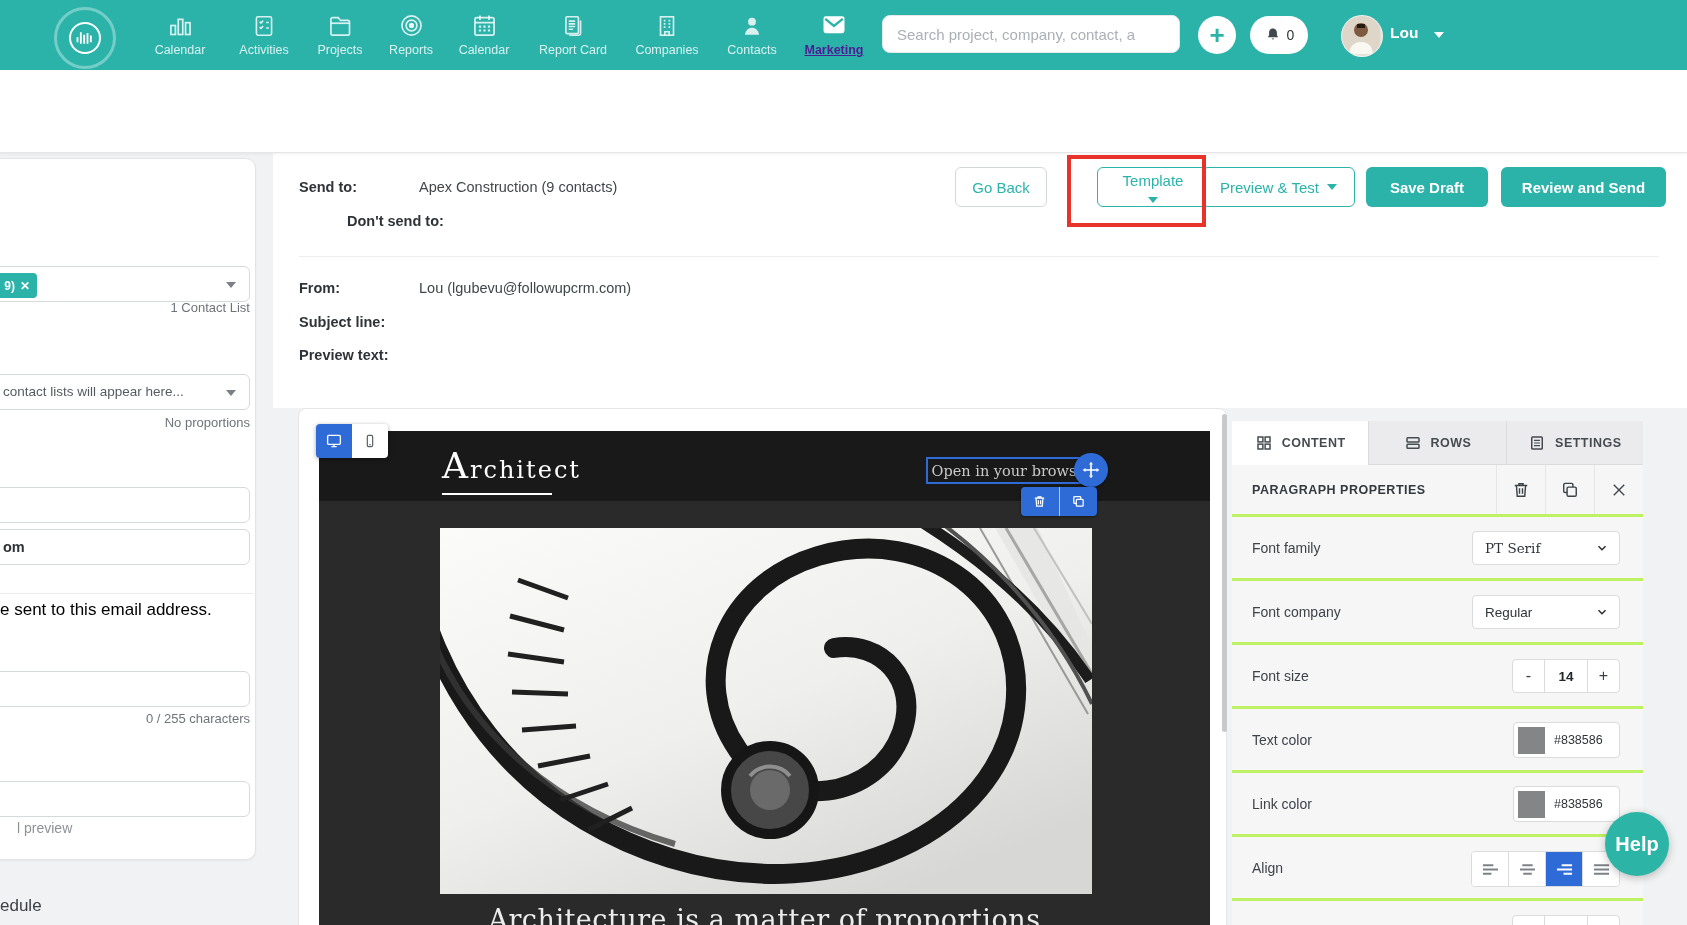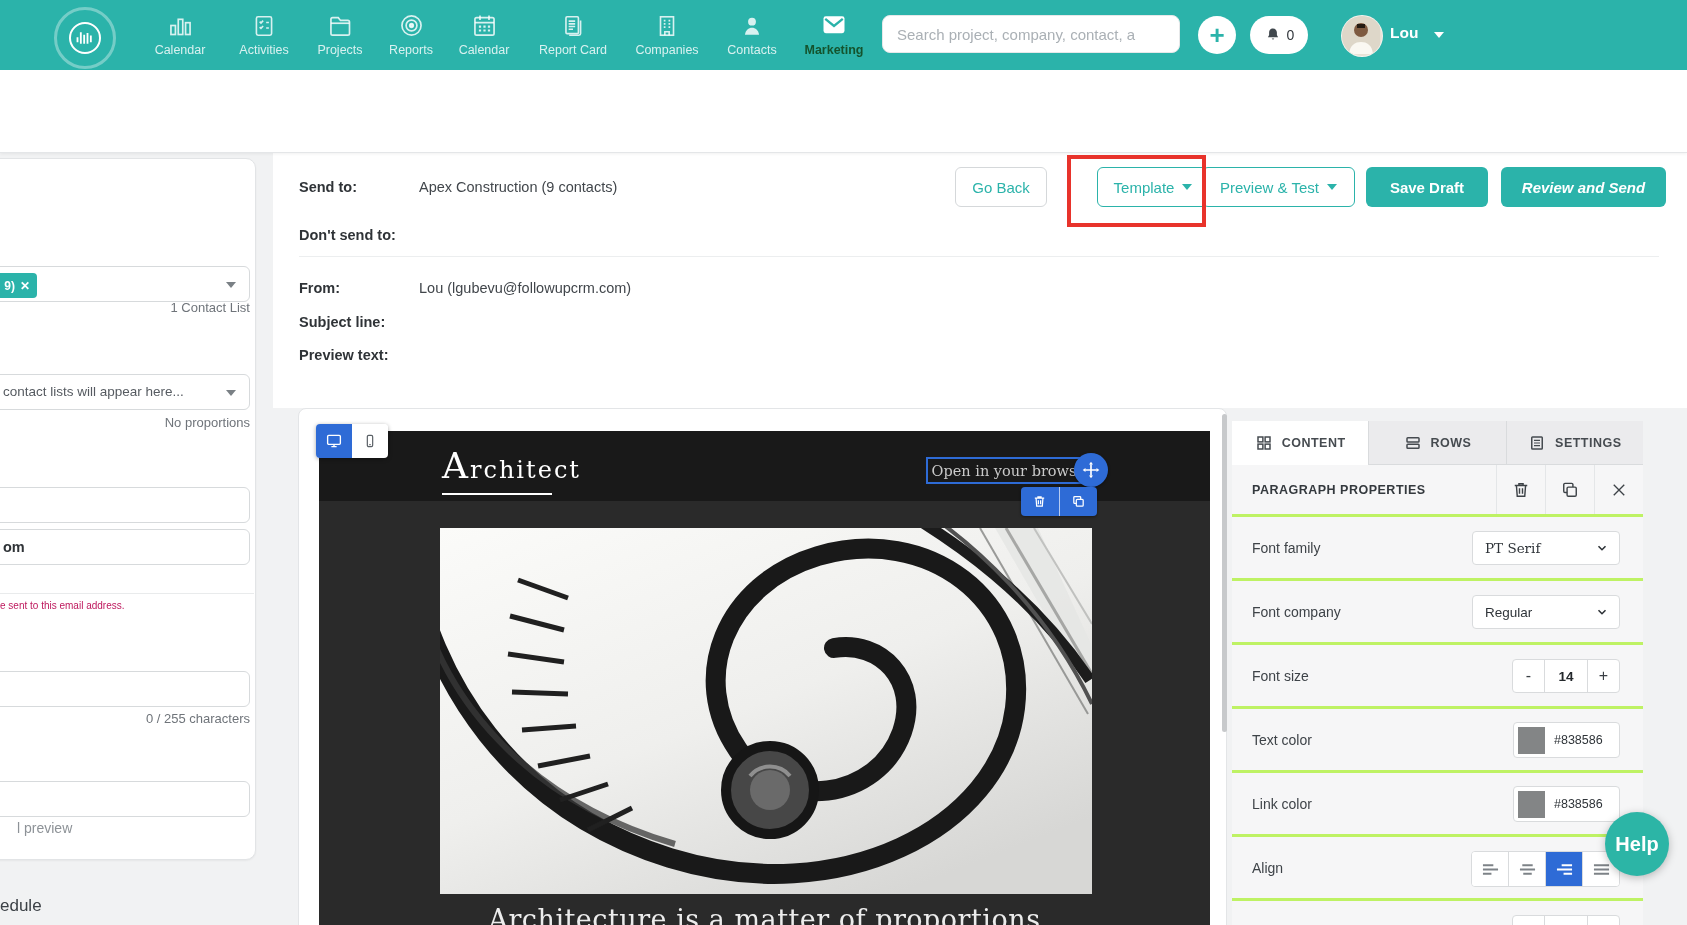--- a/index.html
+++ b/index.html
@@ -9,21 +9,21 @@
   svg{display:block;}
 
   
   .topnav{left:0;top:0;width:1687px;height:70px;background:#2bb3aa;z-index:30;}
   .logo-wrap{left:54px;top:7px;width:56px;height:56px;border-radius:50%;
              border:3px solid rgba(255,255,255,.35);display:flex;align-items:center;justify-content:center;}
   .nav-item{top:7px;height:58px;display:flex;flex-direction:column;align-items:center;justify-content:flex-start;
             color:rgba(255,255,255,.82);cursor:pointer;}
   .nav-item .nav-ic{height:32px;display:flex;align-items:flex-end;justify-content:center;}
   .nav-item .nav-label{font-size:12.5px;margin-top:4px;white-space:nowrap;}
-  .nav-item.active{color:#14532d;}
+  .nav-item.active{color:#4c1d95;text-decoration:underline;}
   .nav-item.active .nav-label{font-weight:bold;}
   .search-box{left:882px;top:15px;width:298px;height:38px;background:#ffffff;border-radius:8px;
               border:1px solid #e6e8e9;box-sizing:border-box;}
   .search-box input{width:100%;height:100%;border:none;outline:none;background:transparent;
                     font-size:15px;color:#555;padding:0 14px;font-family:inherit;border-radius:8px;}
   .search-box input::placeholder{color:#aab0b5;}
   .plus-btn{left:1198px;top:16px;width:38px;height:38px;border-radius:50%;background:#ffffff;
             display:flex;align-items:center;justify-content:center;color:#2bb3aa;font-size:26px;font-weight:bold;line-height:1;}
   .bell-pill{left:1250px;top:16px;width:58px;height:38px;border-radius:19px;background:#ffffff;
              display:flex;align-items:center;justify-content:center;gap:5px;color:#40474d;}
@@ -48,21 +48,21 @@
 
   
   .left-card{left:-24px;top:158px;width:278px;height:700px;background:#ffffff;border:1px solid #e2e4e6;
              border-radius:10px;box-shadow:0 1px 2px rgba(0,0,0,.05);}
   .field{background:#ffffff;border:1px solid #d7dadc;border-radius:6px;box-sizing:border-box;}
   .dd-caret{width:0;height:0;border-left:5px solid transparent;border-right:5px solid transparent;
             border-top:6px solid #7a8085;}
   .chip{background:#2bb3aa;border-radius:4px;color:#fff;display:flex;align-items:center;justify-content:flex-end;
         gap:5px;padding:0 7px;font-size:12px;font-weight:bold;}
   .muted-right{text-align:right;font-size:13px;color:#6f747a;}
-  .helper-text{font-size:10px;color:#be185d;}
+  .helper-text{font-size:17px;color:#000000;}
   input.plain{font-family:inherit;font-size:14.5px;color:#2f3337;outline:none;padding:0 6px 0 20px;font-weight:bold;}
 
   
   .summary{left:273px;top:152px;width:1414px;height:256px;background:#ffffff;}
   .sum-label{position:absolute;left:26px;font-size:14.5px;font-weight:bold;color:#2f3337;white-space:nowrap;}
   .sum-value{position:absolute;left:146px;font-size:14.5px;color:#41464b;white-space:nowrap;}
   .sum-divider{position:absolute;left:26px;right:28px;top:104px;height:1px;background:#eceeef;}
 
   
   .editor-card{left:298px;top:408px;width:927px;height:560px;background:#ffffff;border:1px solid #e3e5e7;border-radius:8px;}
@@ -266,32 +266,32 @@
       </svg>
     </div>
     <span class="abs user-name">Lou</span>
     <span class="abs caret user-caret"></span>
   </div>
 
   <div class="abs toolbar">
     <div class="abs tbtn ghost-gray" style="left:955px;width:92px;">
       <span>Go Back</span>
     </div>
-    <div class="abs tbtn ghost-teal" style="left:1097px;width:112px;">
+    <div class="abs tbtn ghost-teal" style="left:1097px;width:112px;flex-direction:column;">
       <span>Template</span>
       <span class="caret"></span>
     </div>
     <div class="abs tbtn ghost-teal" style="left:1202px;width:153px;">
       <span>Preview &amp; Test</span>
       <span class="caret"></span>
     </div>
     <div class="abs tbtn solid" style="left:1366px;width:122px;">
       <span>Save Draft</span>
     </div>
-    <div class="abs tbtn solid" style="left:1501px;width:165px;font-style:italic;">
+    <div class="abs tbtn solid" style="left:1501px;width:165px;">
       <span>Review and Send</span>
     </div>
     <div class="abs red-box"></div>
   </div>
 
   <div class="abs left-card"></div>
 
   <div class="abs field" style="left:-18px;top:266px;width:268px;height:36px;">
     <div class="abs chip" style="left:-14px;top:6px;width:54px;height:25px;">
       <span>9)</span>
@@ -316,21 +316,21 @@
   <div class="abs muted-right" style="left:90px;top:711px;width:160px;">0 / 255 characters</div>
 
   <input class="abs field plain" style="left: -18px; top: 781px; width: 268px; height: 36px;">
   <div class="abs" style="left:17px;top:820px;font-size:14px;color:#8d9297;white-space:nowrap;">l preview</div>
 
   <div class="abs" style="left:0;top:896px;font-size:17px;color:#3c4146;white-space:nowrap;">edule</div>
 
   <div class="abs summary">
     <span class="sum-label" style="top:27px;">Send to:</span>
     <span class="sum-value" style="top:27px;">Apex Construction (9 contacts)</span>
-    <span class="sum-label" style="top:75px;">Don't send to:</span>
+    <span class="sum-label" style="top:61px;margin-left:48px;">Don't send to:</span>
     <div class="sum-divider"></div>
     <span class="sum-label" style="top:128px;">From:</span>
     <span class="sum-value" style="top:128px;">Lou (lgubevu@followupcrm.com)</span>
     <span class="sum-label" style="top:162px;">Subject line:</span>
     <span class="sum-label" style="top:195px;">Preview text:</span>
   </div>
 
   <div class="abs editor-card">
     <div class="canvas">
       <div class="canvas-header">

